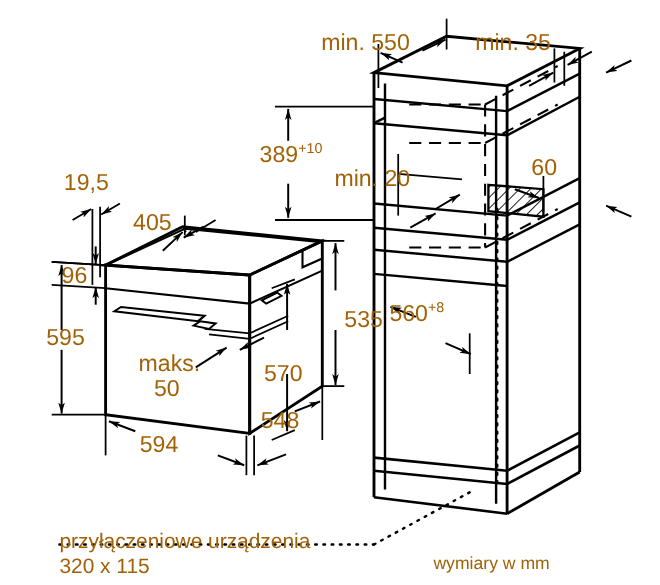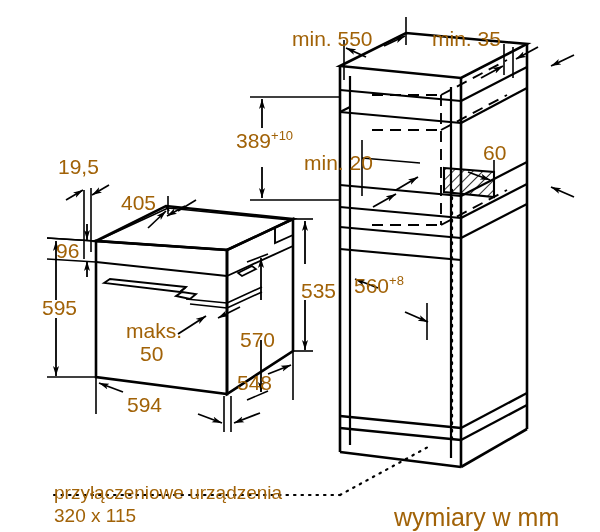--- a/index.html
+++ b/index.html
@@ -36,21 +36,21 @@
   .dim sup {
     font-size: 13px;
     vertical-align: super;
     line-height: 0;
   }
   .note {
     font-size: 19px;
     line-height: 25px;
   }
   .footnote {
-    font-size: 25px;
+    font-size: 16px;
   }
 </style>
 </head>
 <body>
 
 <div id="root">
 
   <svg id="drawing" viewBox="0 0 600 532">
     <defs>
       <marker id="ah" markerWidth="11" markerHeight="11" refX="10" refY="3.4" orient="auto" markerUnits="userSpaceOnUse">
@@ -323,21 +323,21 @@
   <div class="lbl dim" style="left:42px; top:297px;">595</div>
 
   <div class="lbl dim" style="left:126px; top:320px;">maks.</div>
 
   <div class="lbl dim" style="left:140px; top:343px;">50</div>
 
   <div class="lbl dim" style="left:127px; top:394px;">594</div>
 
   <div class="lbl dim" style="left:237px; top:372px;">548</div>
 
-  <div class="lbl dim" style="left:301px; top:280px;">535</div>
+  <div class="lbl dim" style="left:313px; top:280px;">535</div>
 
   <div class="lbl dim" style="left:240px; top:329px;">570</div>
 
   <div class="lbl dim" style="left:292px; top:28px;">min. 550</div>
 
   <div class="lbl dim" style="left:432px; top:28px;">min. 35</div>
 
   <div class="lbl dim" style="left:236px; top:130px;"><span>389</span><sup>+10</sup></div>
 
   <div class="lbl dim" style="left:304px; top:152px;">min. 20</div>

